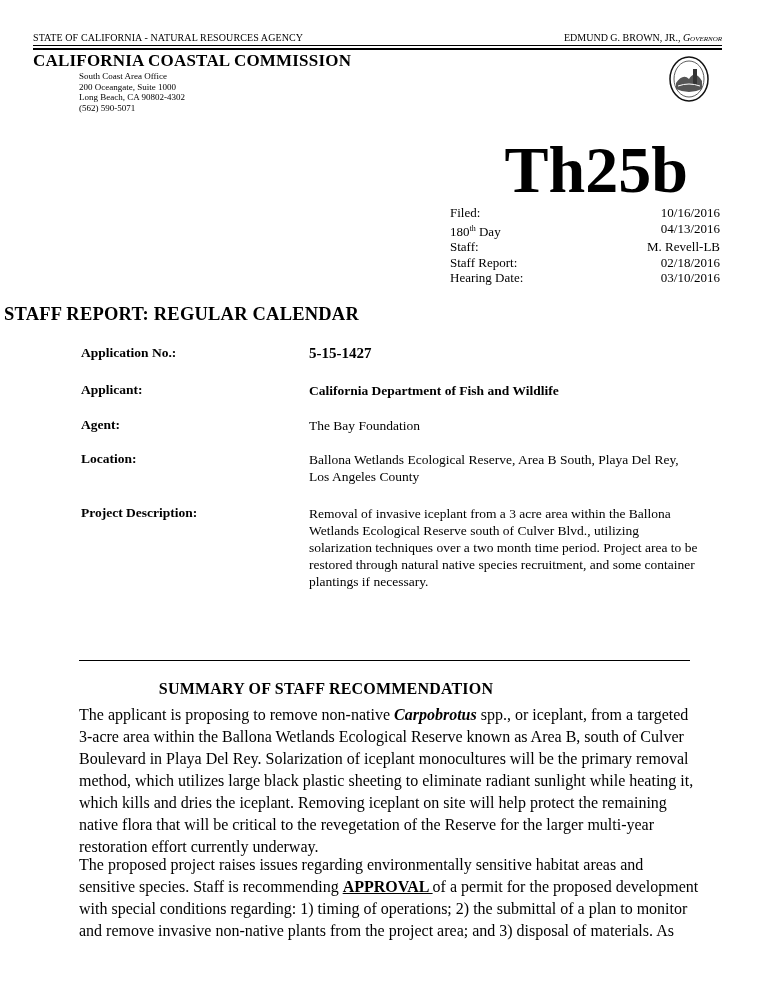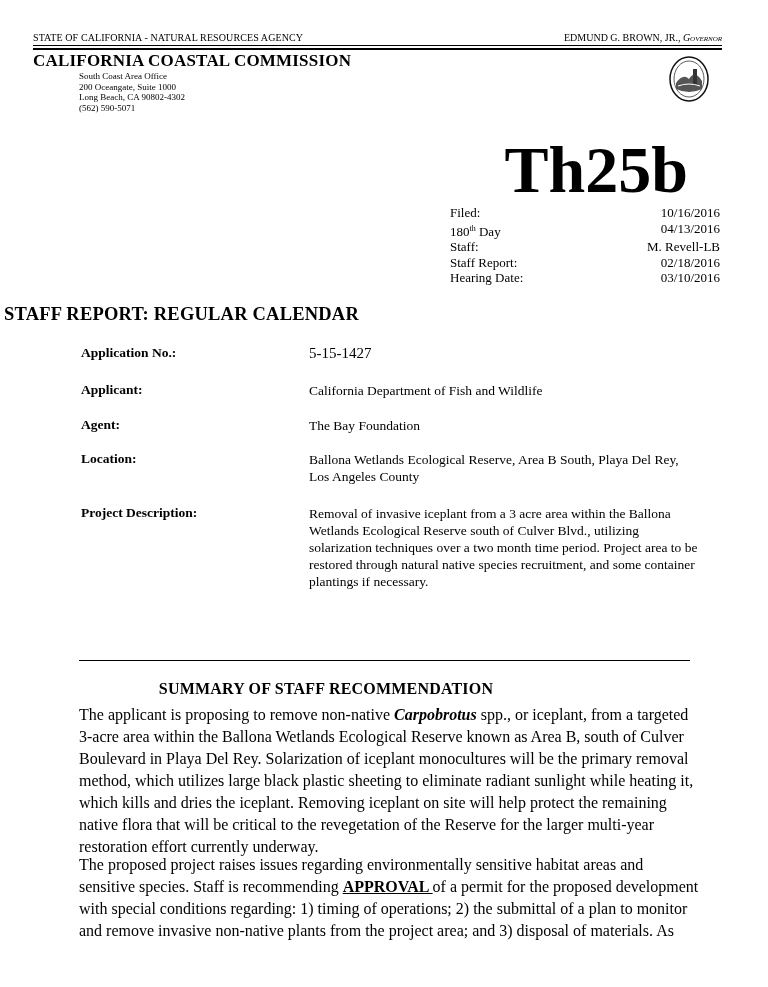--- a/index.html
+++ b/index.html
@@ -17,21 +17,21 @@
   .item-code { right: 80px; top: 140px; font-size: 66px; font-weight: bold; line-height: 60px; }
   .meta { left: 450px; top: 205px; width: 270px; font-size: 13px; line-height: 15.5px; }
   .meta-row { display: flex; justify-content: space-between; }
   .meta-row .val { text-align: right; min-width: 90px; }
   .meta sup { font-size: 8px; }
   .report-title { left: 4px; width: 768px; top: 304px; text-align: left; font-size: 18.5px; font-weight: bold; letter-spacing: 0.2px; }
   .facts { left: 79px; top: 345px; width: 620px; font-size: 13.5px; }
   .fact { position: absolute; left: 2px; width: 620px; display: flex; }
   .fact .lbl { width: 228px; font-weight: bold; flex-shrink: 0; }
   .fact .v { width: 390px; line-height: 17px; }
-  .fact .v.bold { font-weight: normal; }
+  .fact .v.bold { font-weight: bold; }
   .fact .v.big { font-size: 15px; }
   .divider { left: 79px; top: 660px; width: 611px; border-top: 1.5px solid #000; }
   .summary-title { left: 0; width: 652px; top: 680px; text-align: center; font-size: 16px; font-weight: bold; letter-spacing: 0.2px; }
   .para { left: 79px; width: 620px; font-size: 16px; line-height: 22px; }
   .para i { font-weight: bold; }
   .approval { font-weight: bold; text-decoration: underline; }
 </style>
 </head>
 <body>
 

